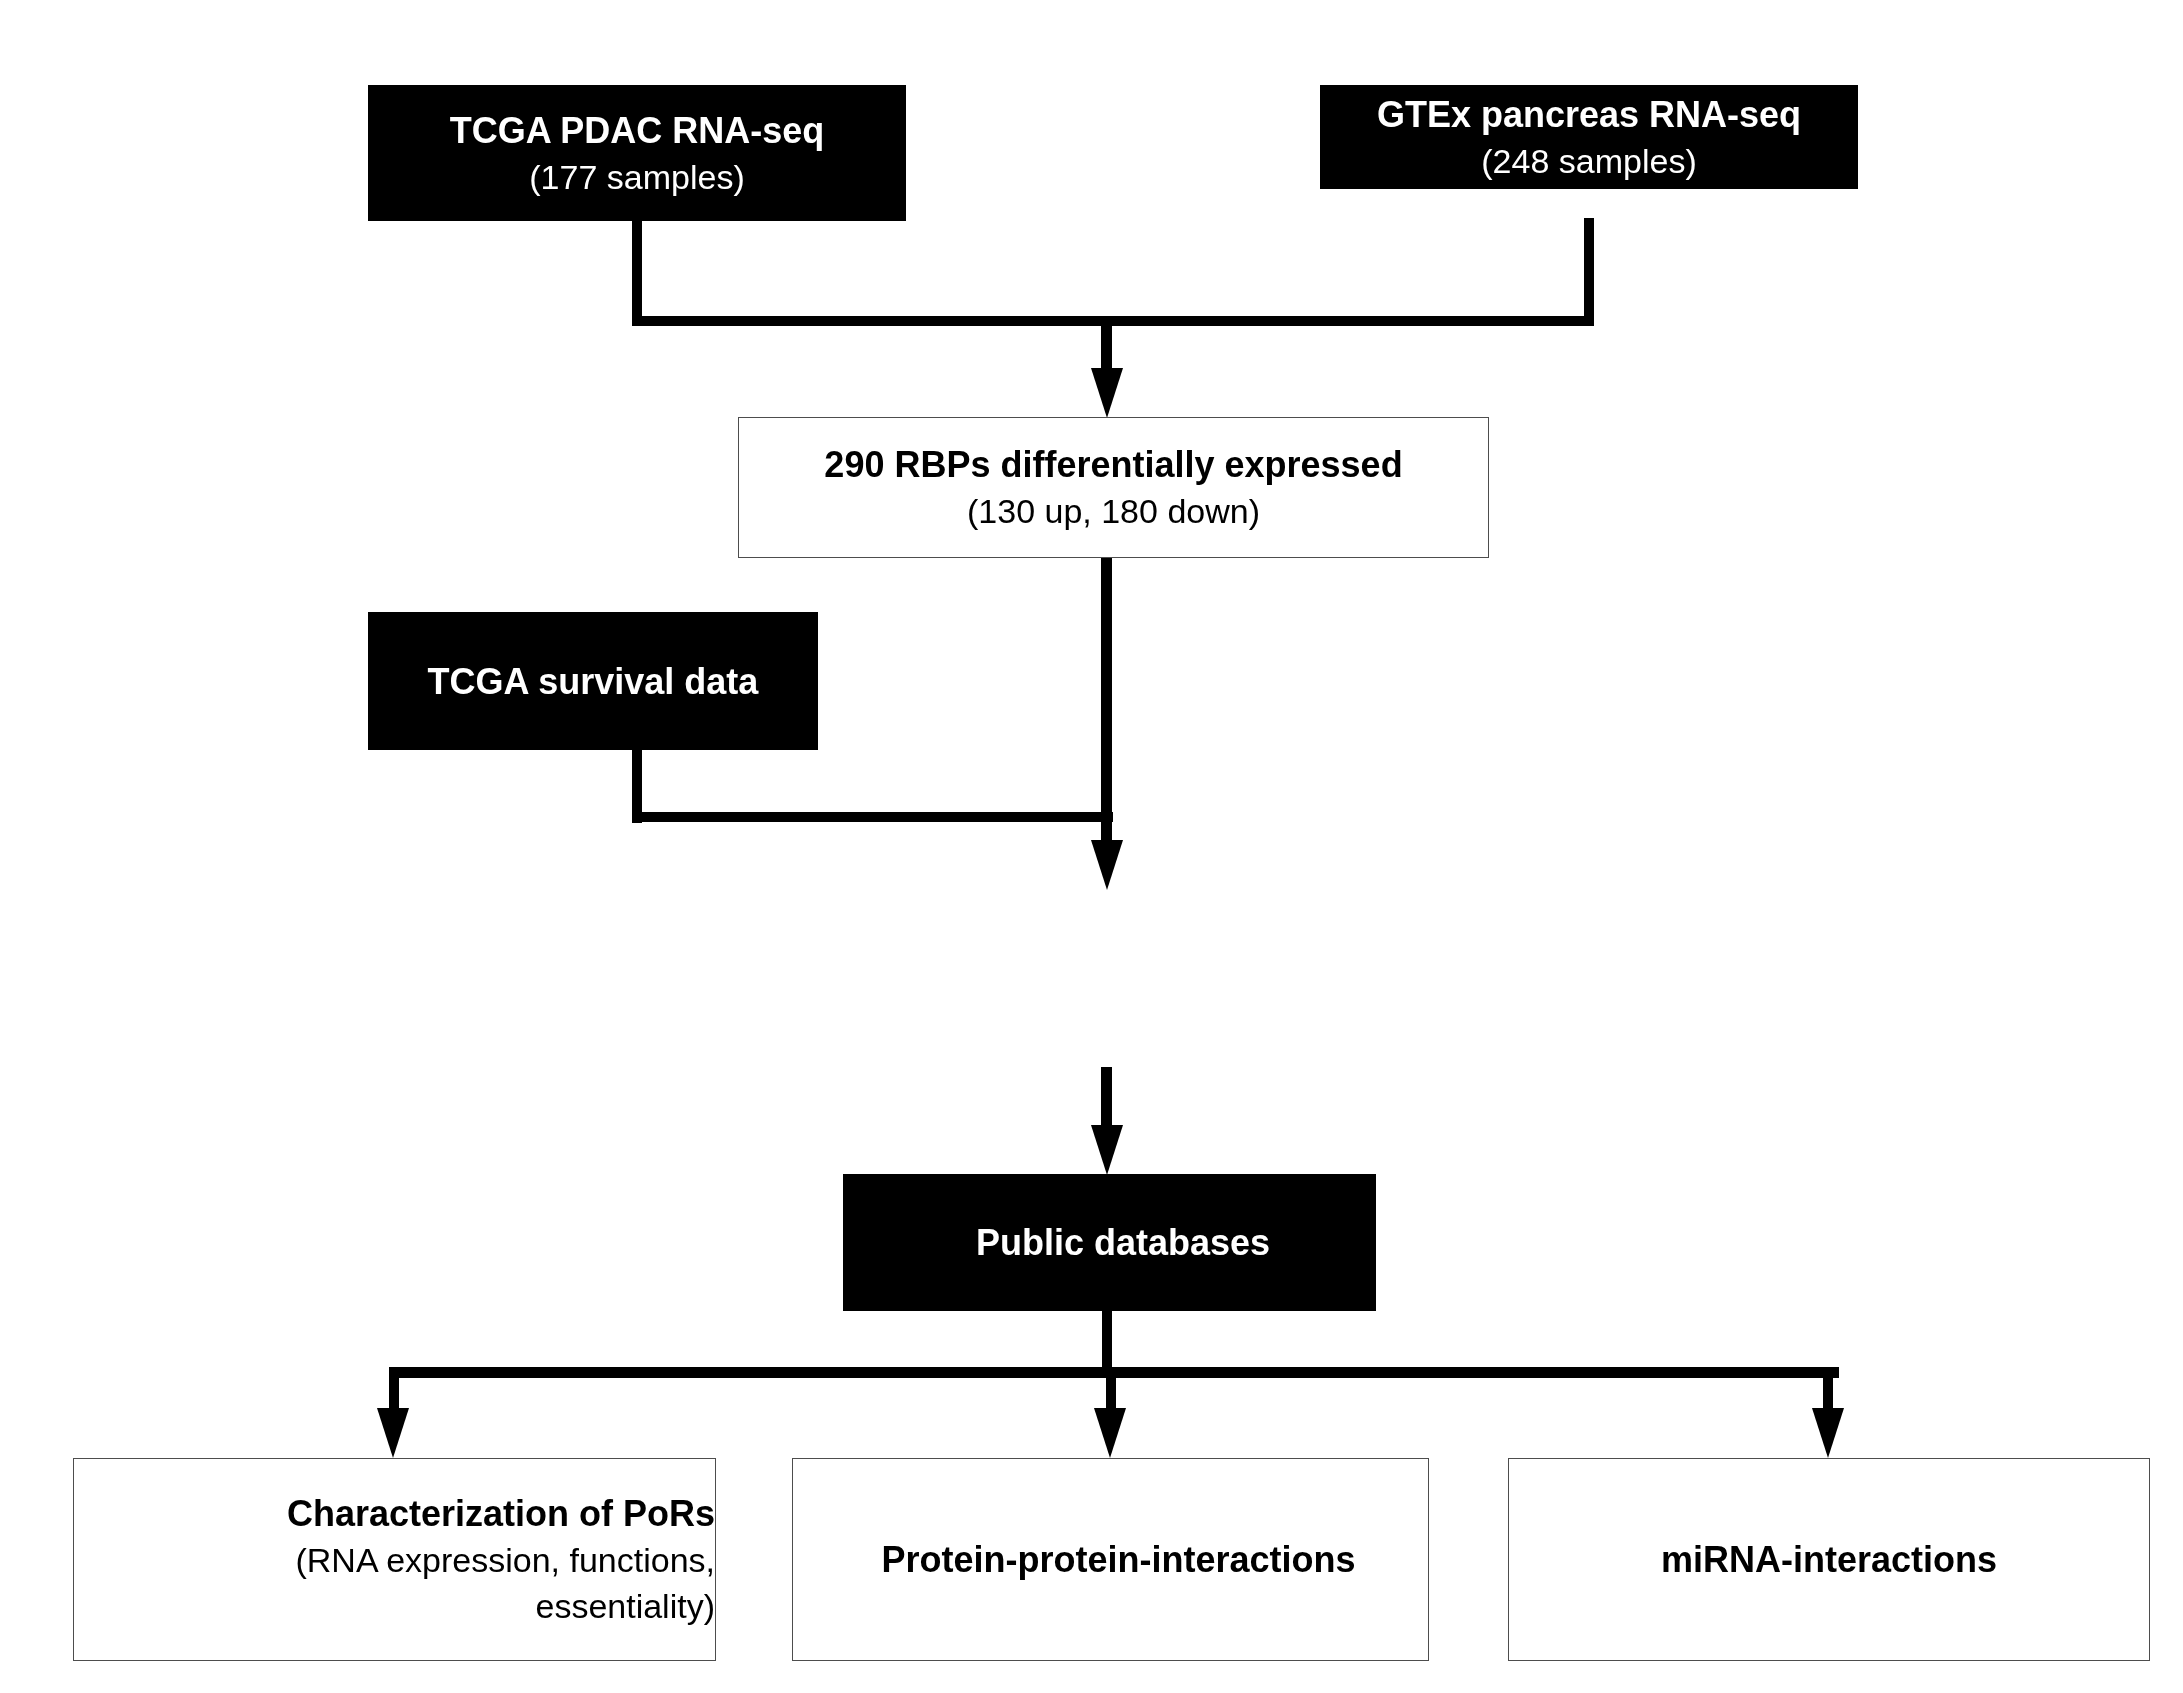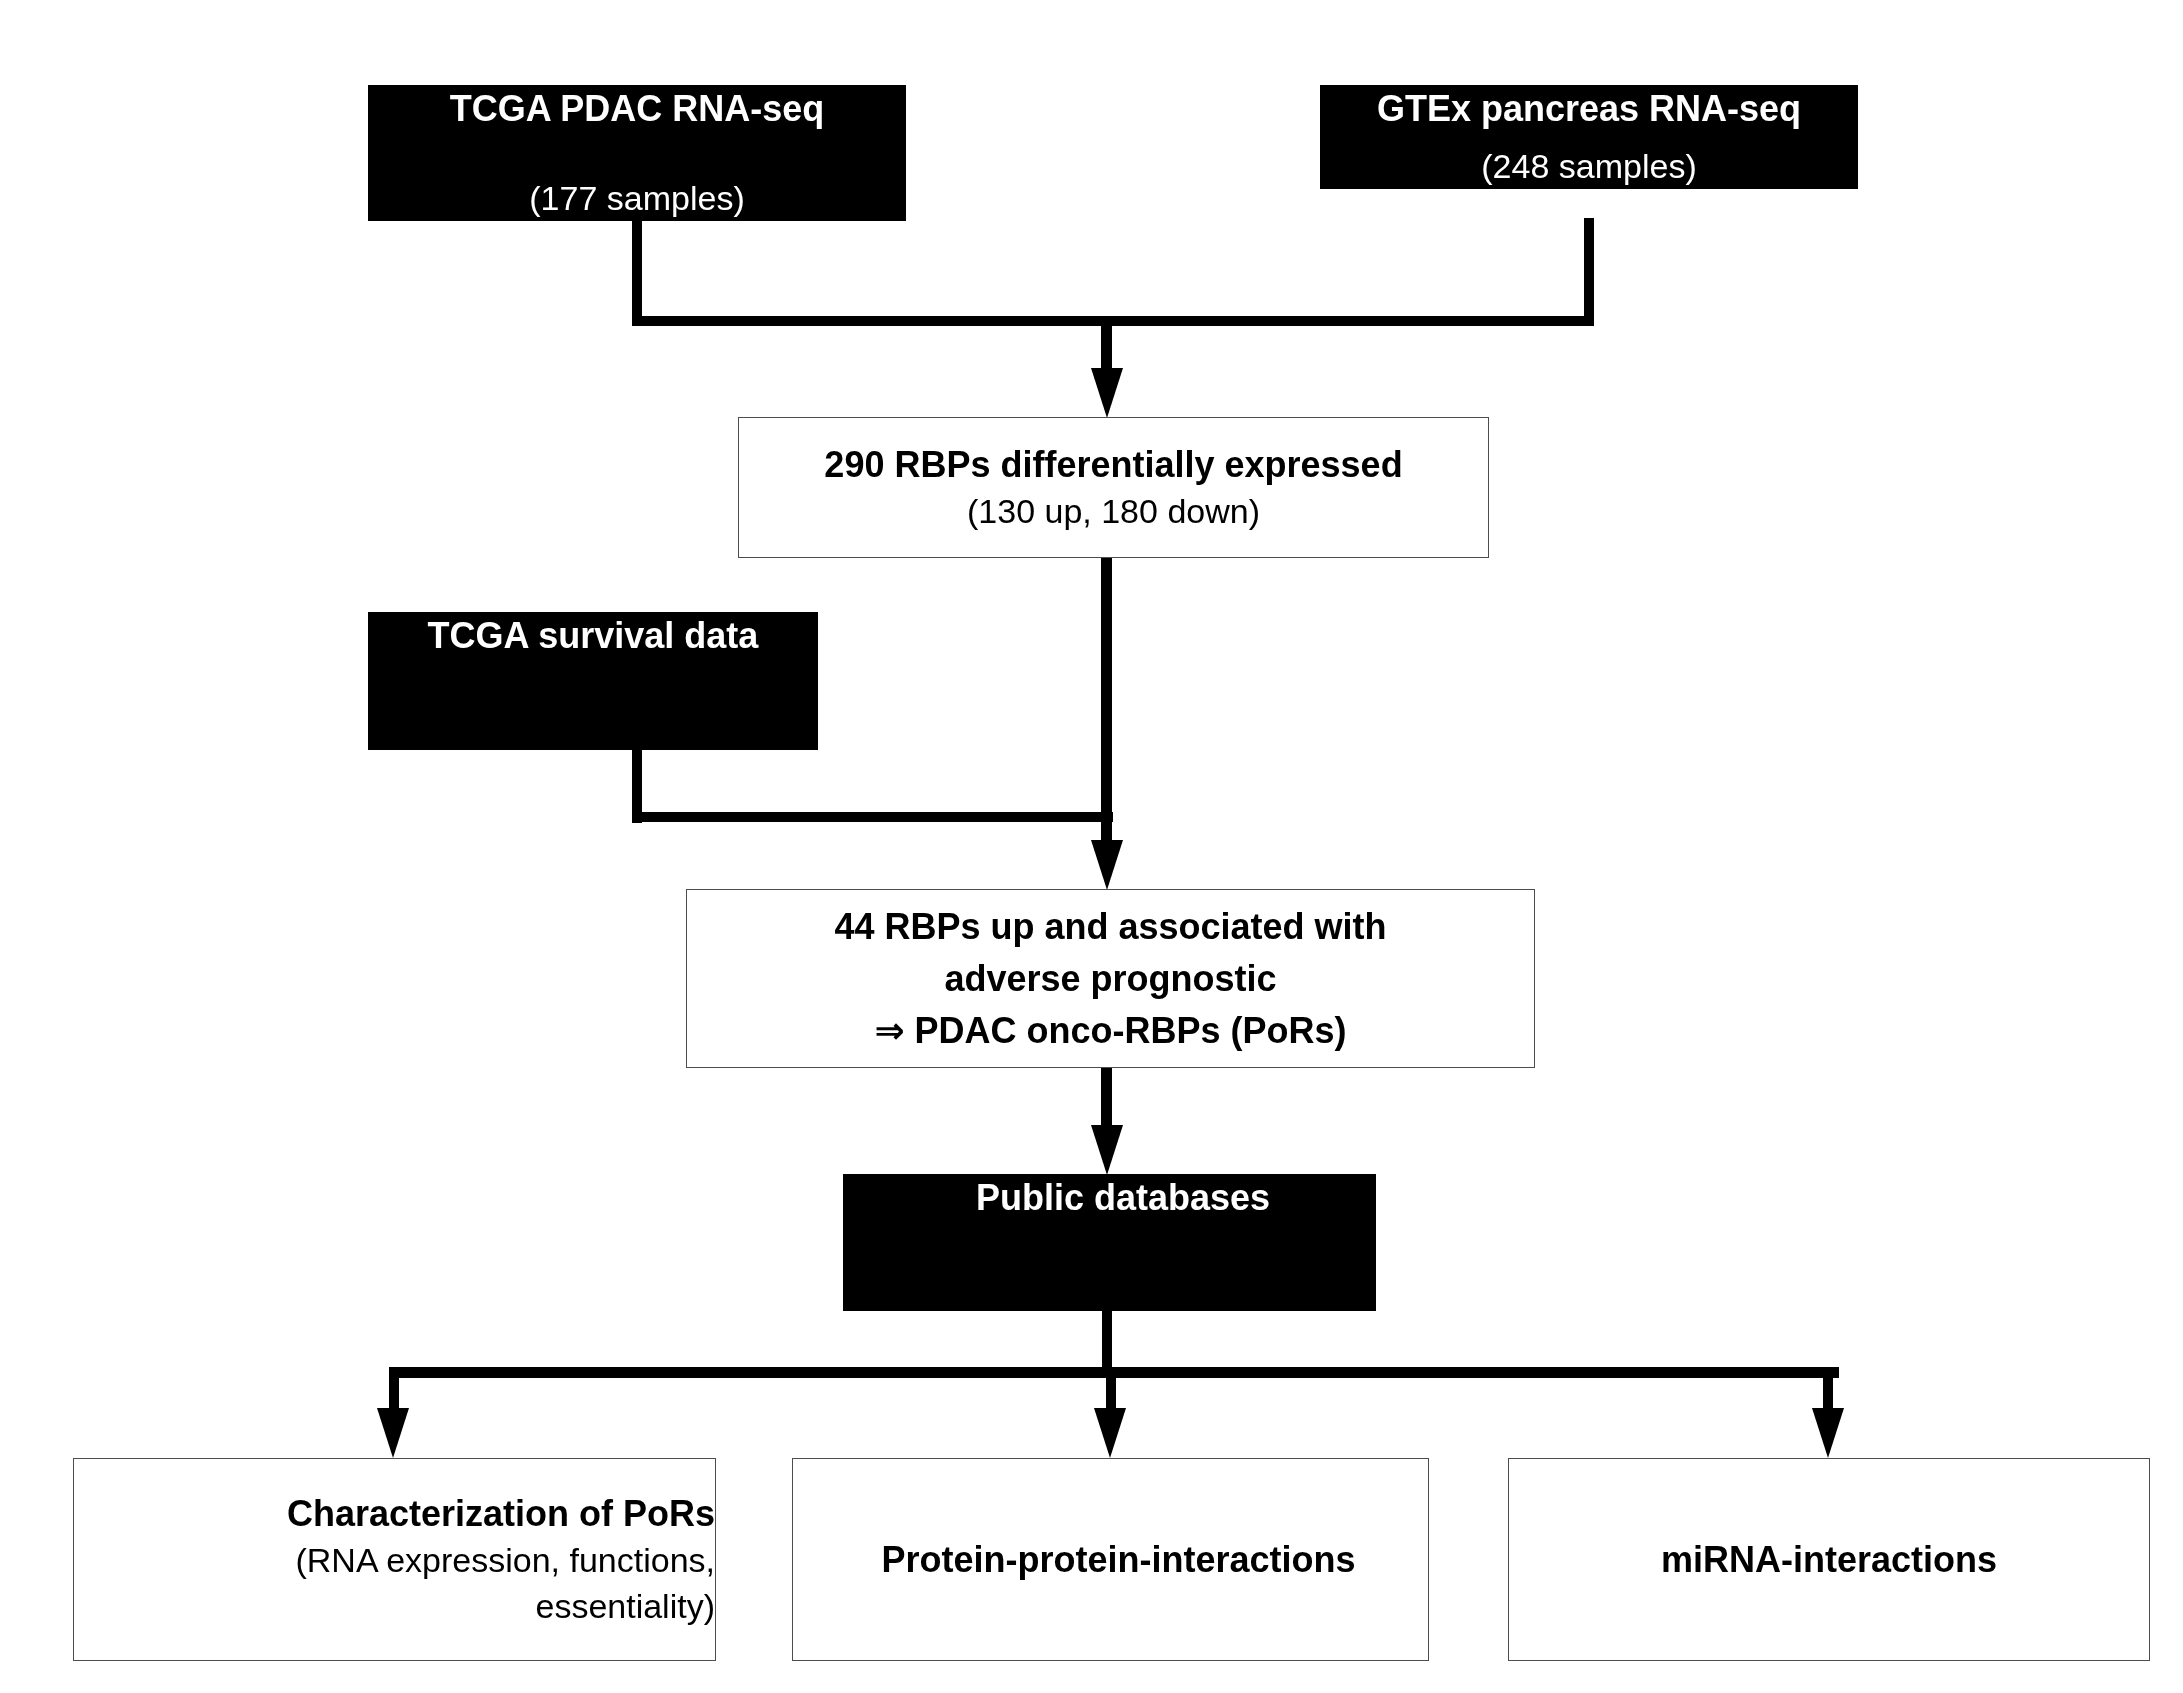--- a/index.html
+++ b/index.html
@@ -20,21 +20,20 @@
     display: flex;
     flex-direction: column;
     align-items: center;
     justify-content: center;
     text-align: center;
     box-sizing: border-box;
   }
   .node.black {
     background: #000000;
     color: #ffffff;
-    justify-content: space-between;
   }
   .node.white {
     background: #ffffff;
     color: #000000;
     border: 1.4px solid #4d4d4d;
   }
   .t-bold {
     font-weight: bold;
     font-size: 36px;
     line-height: 47px;
@@ -134,25 +133,20 @@
 
   <div class="node white" id="box-de-rbps">
     <div class="t-bold">290 RBPs differentially expressed</div>
     <div class="t-reg">(130 up, 180 down)</div>
   </div>
 
   <div class="node black" id="box-survival">
     <div class="t-bold">TCGA survival data</div>
   </div>
 
-  <div class="node white" id="box-pors">
-    <div class="pors-line">44 RBPs up and associated with</div>
-    <div class="pors-line">adverse prognostic</div>
-    <div class="pors-line">⇒ PDAC onco-RBPs (PoRs)</div>
-  </div>
 
   <div class="node black" id="box-public-db">
     <div class="t-bold">Public databases</div>
   </div>
 
   <div class="node white" id="box-character">
     <div class="t-bold">Characterization of PoRs</div>
     <div class="t-reg">(RNA expression, functions,</div>
     <div class="t-reg">essentiality)</div>
   </div>

